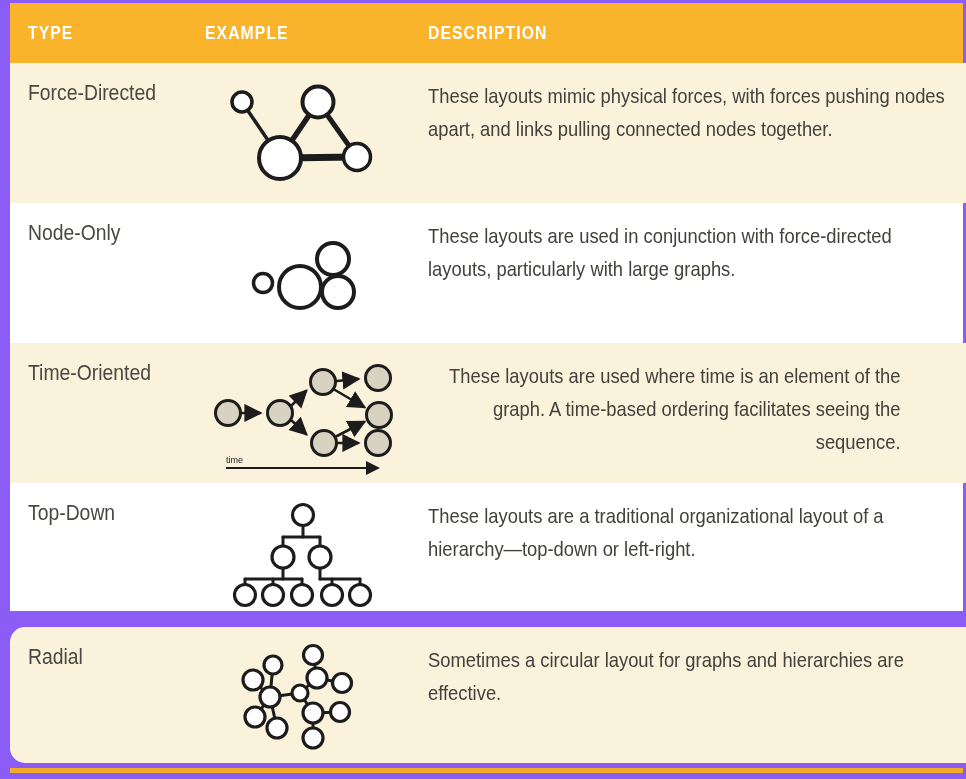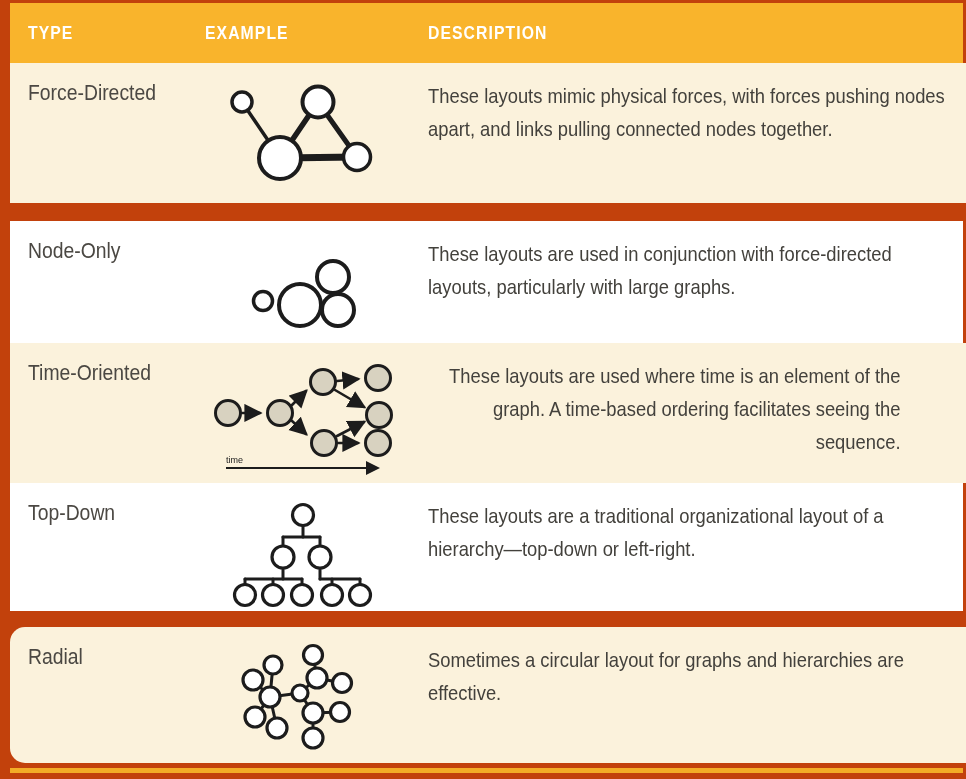--- a/index.html
+++ b/index.html
@@ -1,16 +1,16 @@
 <!DOCTYPE html>
 <html><head>
 <meta charset="utf-8">
 <style>
   html,body{margin:0;padding:0;background:#ffffff;}
-  #page{position:relative;width:966px;height:779px;background:#c2410c;overflow:hidden;
+  #page{position:relative;width:966px;height:779px;background:#8b5cf6;overflow:hidden;
         font-family:"Liberation Sans",sans-serif;}
   .hdr{position:absolute;left:10px;top:3px;width:953px;height:60px;background:var(--header-bg,#F9B42C);}
   .hdr .hcell{position:absolute;top:20px;color:#ffffff;font-weight:bold;font-size:17.5px;
               letter-spacing:1.2px;transform:scaleX(0.9);transform-origin:0 0;white-space:nowrap;}
   .row{position:absolute;left:10px;width:953px;}
   .row.cream{background:var(--row-alt-bg,#FBF2DC);padding-left:32px;}
   .row.white{background:#ffffff;}
   .typelbl{position:absolute;left:18px;top:18px;font-size:21.5px;color:#4b4843;
            transform:scaleX(0.9);transform-origin:0 0;white-space:nowrap;}
   .desc{position:absolute;left:418px;top:16px;font-size:21px;line-height:33px;color:#43413c;
@@ -42,21 +42,21 @@
       <g stroke="#1c1c1c" fill="#ffffff">
         <circle cx="32" cy="32" r="10" stroke-width="3.5"></circle>
         <circle cx="108" cy="32" r="15.5" stroke-width="4"></circle>
         <circle cx="70" cy="88" r="21" stroke-width="4"></circle>
         <circle cx="147" cy="87" r="13.5" stroke-width="3.5"></circle>
       </g>
     </svg>
     <div class="desc" style="width:600px">These layouts mimic physical forces, with forces pushing nodes apart, and links pulling connected nodes together.</div>
   </div>
 
-  <div class="row white" style="top:221px;height:181px;">
+  <div class="row white" style="top:203px;height:181px;">
     <span class="typelbl">Node-Only</span>
     <svg class="sketch" style="left:235px;top:32px;" width="130" height="100" viewBox="0 0 130 100">
       <g stroke="#1c1c1c" fill="#ffffff">
         <circle cx="18" cy="48" r="9.5" stroke-width="3.5"></circle>
         <circle cx="55" cy="52" r="21" stroke-width="4"></circle>
         <circle cx="88" cy="24" r="16" stroke-width="4"></circle>
         <circle cx="93" cy="57" r="16" stroke-width="4"></circle>
       </g>
     </svg>
     <div class="desc" style="width:600px">These layouts are used in conjunction with force-directed layouts, particularly with large graphs.</div>

